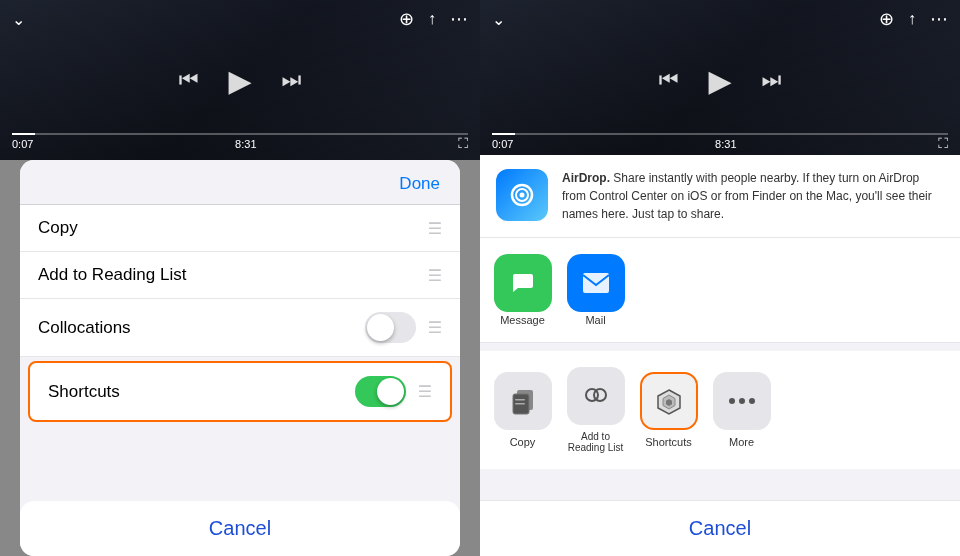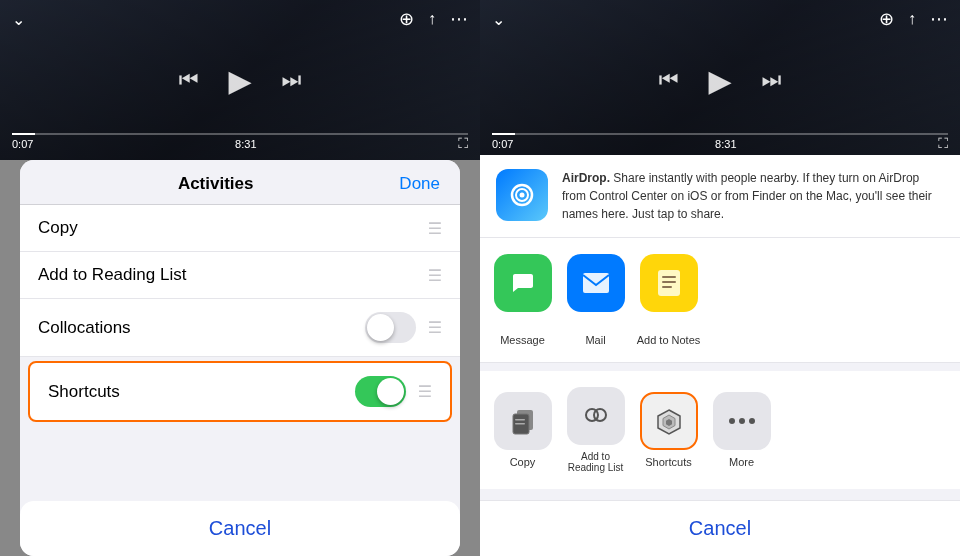--- a/index.html
+++ b/index.html
@@ -277,21 +277,21 @@
       padding: 16px 10px;
       gap: 8px;
       border-bottom: 1px solid #e5e5ea;
       overflow: hidden;
     }
 
     .app-item {
       display: flex;
       flex-direction: column;
       align-items: center;
-      gap: 22px;
+      gap: 2px;
       min-width: 65px;
     }
 
     .app-icon {
       width: 58px;
       height: 58px;
       border-radius: 14px;
       display: flex;
       align-items: center;
       justify-content: center;
@@ -417,21 +417,20 @@
 
       <div class="progress-bar">
         <div class="progress-fill"></div>
       </div>
     </div>
 
     <div class="activities-sheet">
 
       <div class="sheet-header">
         <div style="width:40px;"></div>
-        <span class="sheet-title">Activities</span>
         <span class="sheet-done-btn">Done</span>
       </div>
 
       <div class="sheet-list">
 
         <div class="sheet-row">
           <span class="sheet-row-label">Copy</span>
           <div class="row-right">
             <span class="reorder-icon">☰</span>
           </div>
@@ -535,31 +534,20 @@
           <div class="app-icon mail">
             <svg width="30" height="24" viewBox="0 0 30 24" fill="none">
               <rect x="2" y="2" width="26" height="20" rx="2" fill="white" opacity="0.9"></rect>
               <path d="M2 4L15 14L28 4" stroke="#007AFF" stroke-width="2" fill="none"></path>
             </svg>
           </div>
           <span class="app-label">Mail</span>
         </div>
 
 
-        <div class="app-item">
-          <div class="app-icon notes">
-            <svg width="26" height="30" viewBox="0 0 26 30" fill="none">
-              <rect x="2" y="2" width="22" height="26" rx="3" fill="#fff9c4"></rect>
-              <rect x="6" y="8" width="14" height="2" rx="1" fill="#8b7355"></rect>
-              <rect x="6" y="13" width="14" height="2" rx="1" fill="#8b7355"></rect>
-              <rect x="6" y="18" width="10" height="2" rx="1" fill="#8b7355"></rect>
-            </svg>
-          </div>
-          <span class="app-label">Add to Notes</span>
-        </div>
       </div>
 
       <div class="actions-row">
 
         <div class="action-item">
           <div class="action-icon">
             <svg width="26" height="30" viewBox="0 0 26 30" fill="none">
               <rect x="7" y="4" width="16" height="20" rx="2" fill="#888" stroke="#888" stroke-width="0"></rect>
               <rect x="3" y="8" width="16" height="20" rx="2" fill="#555" stroke="#777" stroke-width="1"></rect>
               <rect x="5" y="13" width="10" height="1.5" rx="0.75" fill="#aaa"></rect>

